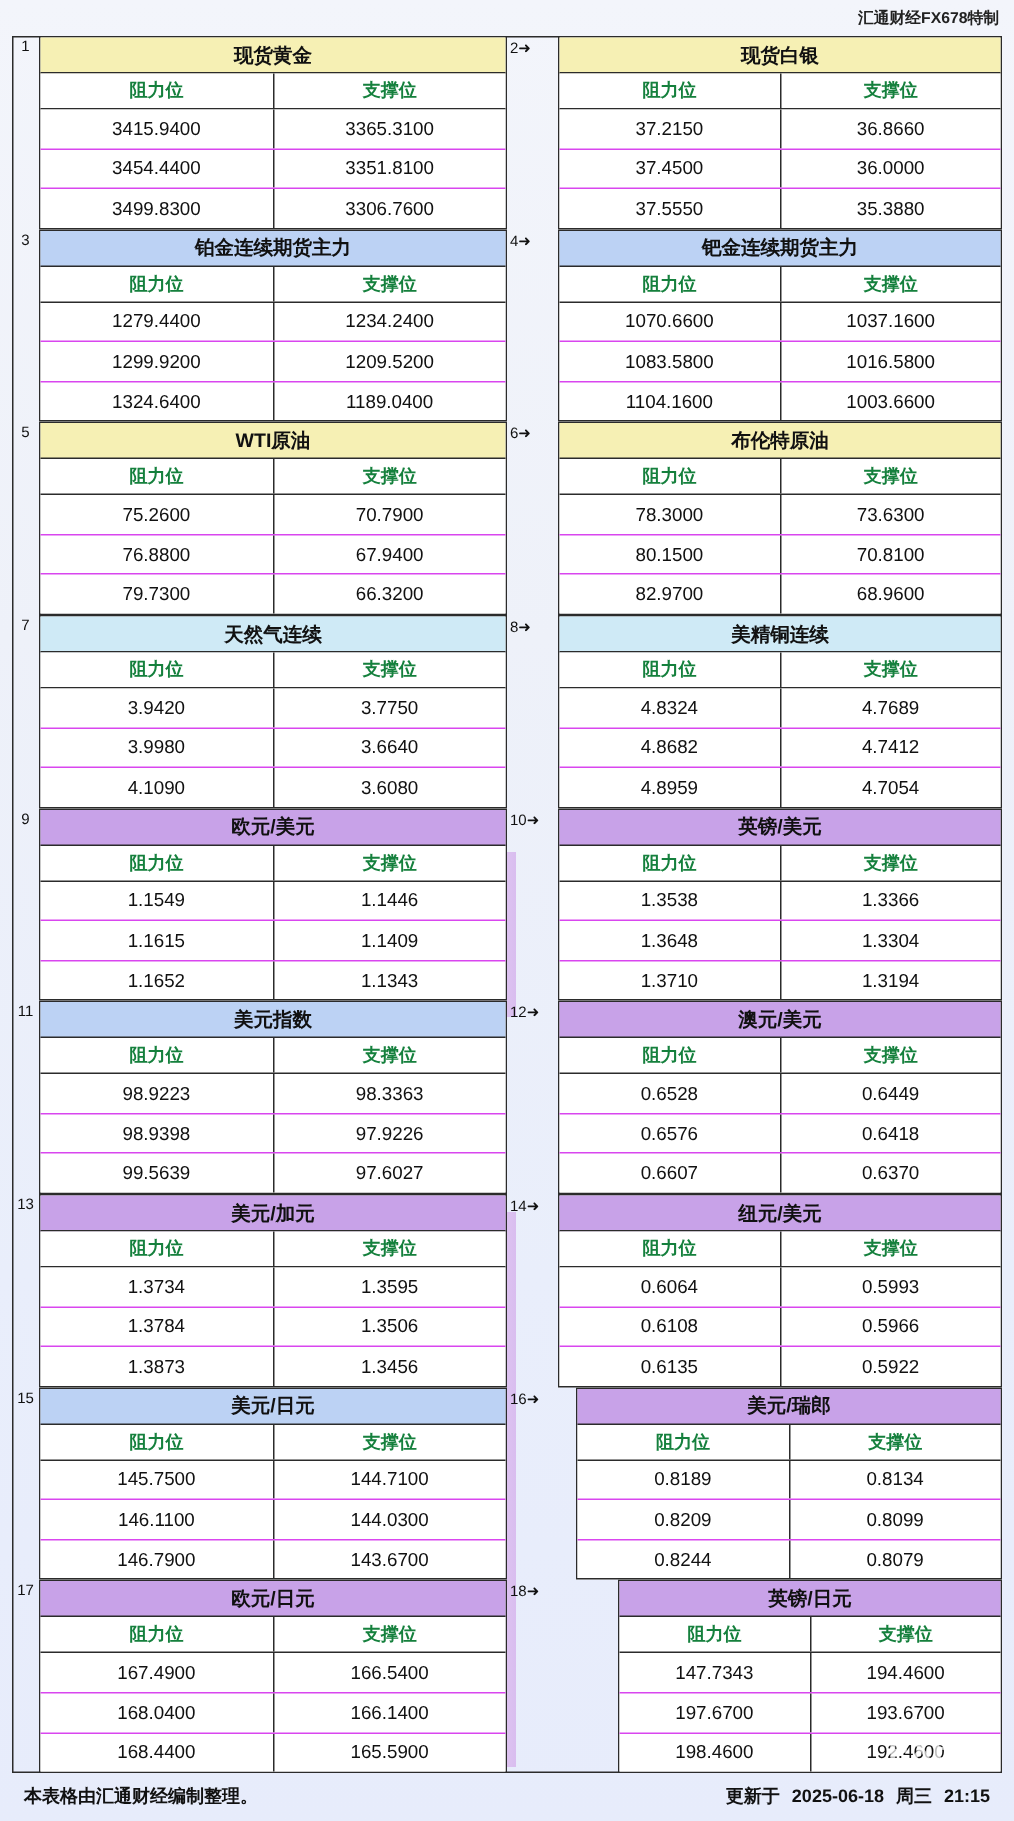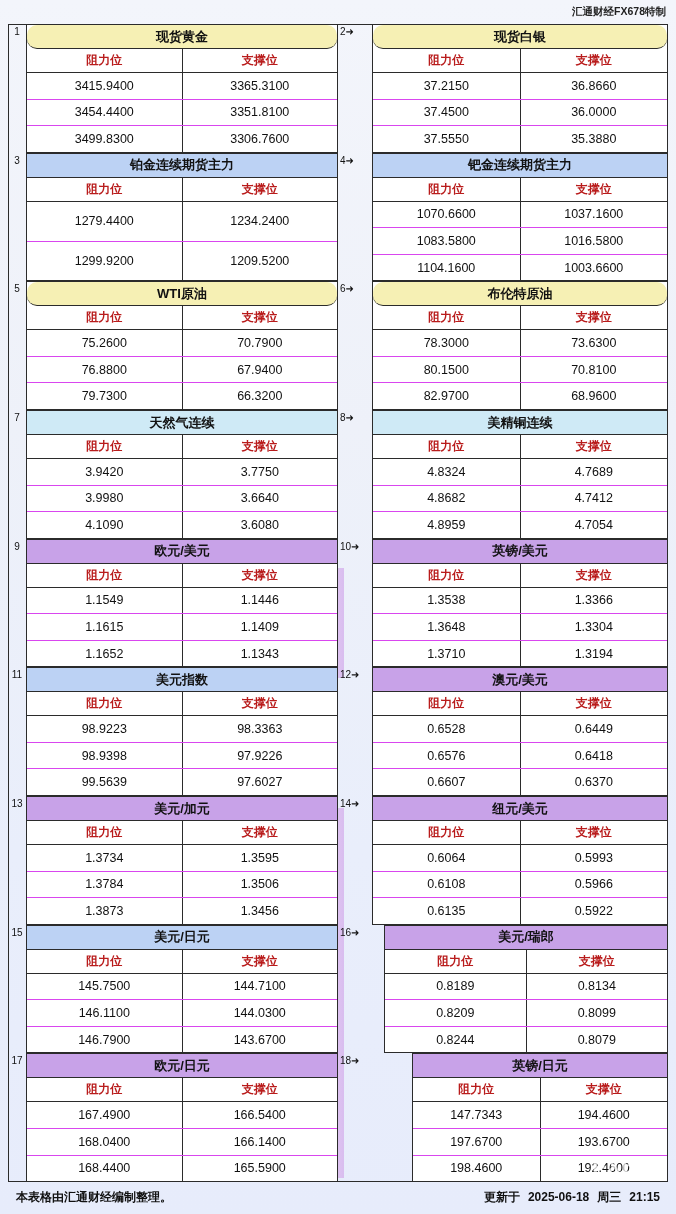--- a/index.html
+++ b/index.html
@@ -79,38 +79,38 @@
   .block-title {
     height: 24px;
     display: flex;
     align-items: center;
     justify-content: center;
     font-size: 13px;
     font-weight: bold;
     color: #111;
     border-bottom: 1px solid #2b2b2b;
   }
-  .t-gold { background: #f6f0b4; border-radius: 10px; }
+  .t-gold { background: #f6f0b4; }
   .t-blue { background: #bcd2f4; }
   .t-cyan { background: #cfeaf6; }
   .t-purple { background: #c8a2e8; }
   .block-head {
     height: 24px;
     display: flex;
     border-bottom: 1px solid #2b2b2b;
     background: #ffffff;
   }
   .block-head > div {
     flex: 1 1 0;
     display: flex;
     align-items: center;
     justify-content: center;
     font-size: 12px;
     font-weight: bold;
-    color: #b91c1c;
+    color: #15803d;
   }
   .block-head > div + div { border-left: 1px solid #2b2b2b; }
   .block-rows {
     flex: 1 1 0;
     display: flex;
     flex-direction: column;
     background: #ffffff;
   }
   .data-row {
     flex: 1 1 0;
@@ -235,20 +235,24 @@
             </div>
             <div class="block-rows">
               <div class="data-row">
                 <div>1279.4400</div>
                 <div>1234.2400</div>
               </div>
               <div class="data-row">
                 <div>1299.9200</div>
                 <div>1209.5200</div>
               </div>
+              <div class="data-row">
+                <div>1324.6400</div>
+                <div>1189.0400</div>
+              </div>
             </div>
           </div>
         </div>
         <div class="cell-wrap" style="flex: 1 1 0px;">
           <div class="num-col arrow">4➜</div>
           <div class="block">
             <div class="block-title t-blue">钯金连续期货主力</div>
             <div class="block-head">
               <div>阻力位</div>
               <div>支撑位</div>

